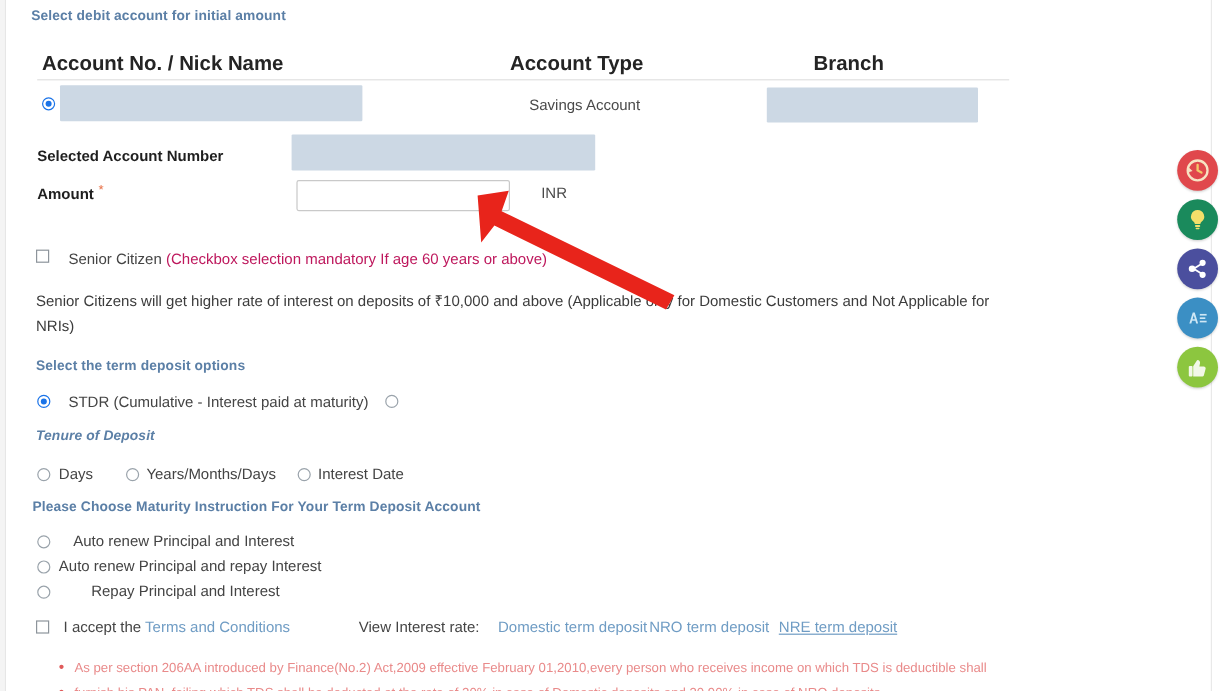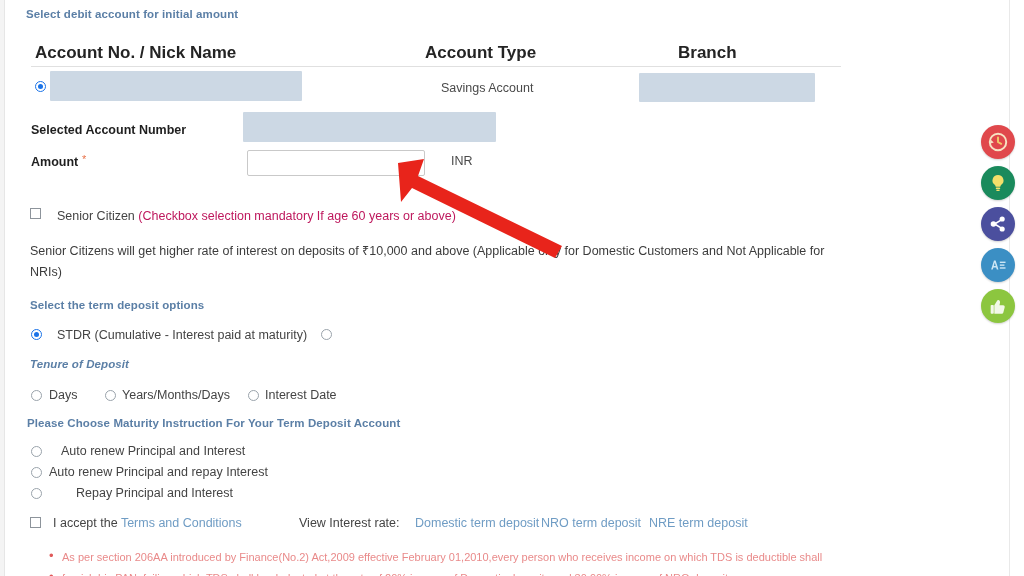--- a/index.html
+++ b/index.html
@@ -275,21 +275,21 @@
     <div class="opt-label" style="left:44px; top:486px;margin-left:27px;">Repay Principal and Interest</div>
 
     <div class="checkbox" style="left:25px; top:517px;"></div>
     <div class="opt-label" style="left:48px; top:516px;">
       <span>I accept the </span><a class="link" href="#">Terms and Conditions</a>
     </div>
 
     <div class="opt-label" style="left:294px; top:516px;">View Interest rate:</div>
     <a class="link opt-label" href="#" style="left:410px; top:516px;">Domestic term deposit</a>
     <a class="link opt-label" href="#" style="left:536px; top:516px;">NRO term deposit</a>
-    <a class="link opt-label" href="#" style="left:644px; top:516px;">NRE term deposit</a>
+    <a class="link opt-label" href="#" style="left:644px; top:516px;text-decoration:underline;">NRE term deposit</a>
 
     <div class="bullet-dot" style="left:44px; top:548px;">•</div>
     <div class="red-note" style="left:57px; top:551px;">As per section 206AA introduced by Finance(No.2) Act,2009 effective February 01,2010,every person who receives income on which TDS is deductible shall</div>
 
     <div class="bullet-dot" style="left:44px; top:569px;">•</div>
     <div class="red-note" style="left:57px; top:572px;">furnish his PAN, failing which TDS shall be deducted at the rate of 20% in case of Domestic deposits and 30.90% in case of NRO deposits.</div>
 
   </div>
 
   <svg class="arrow-svg" viewBox="0 0 200 120">

